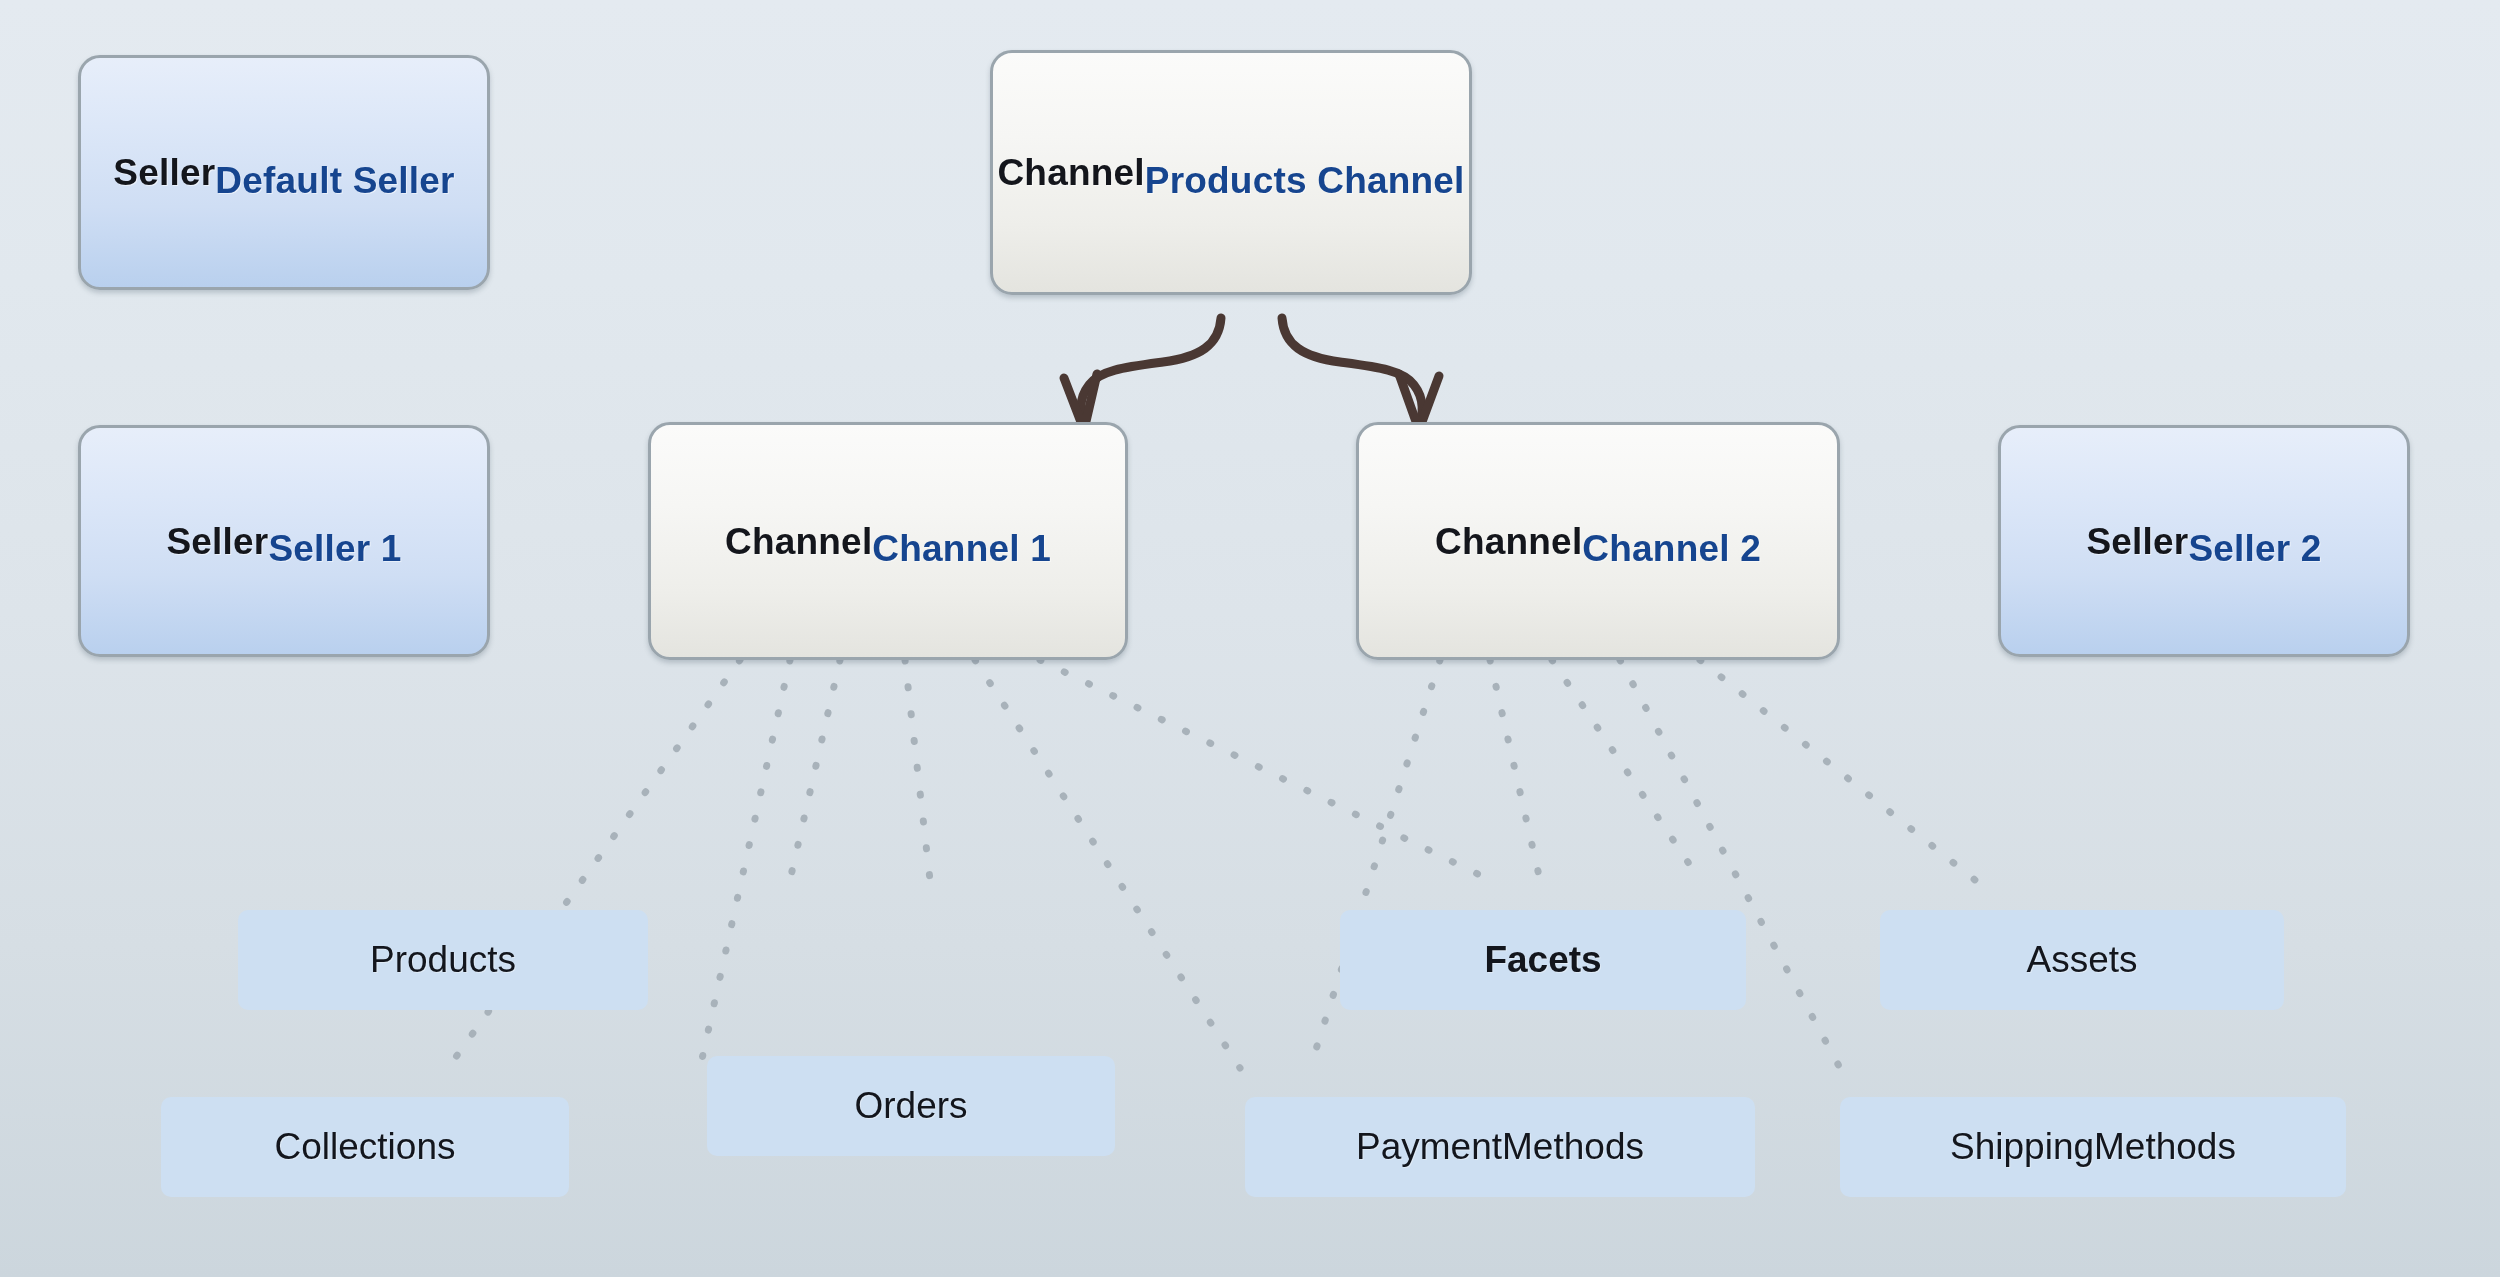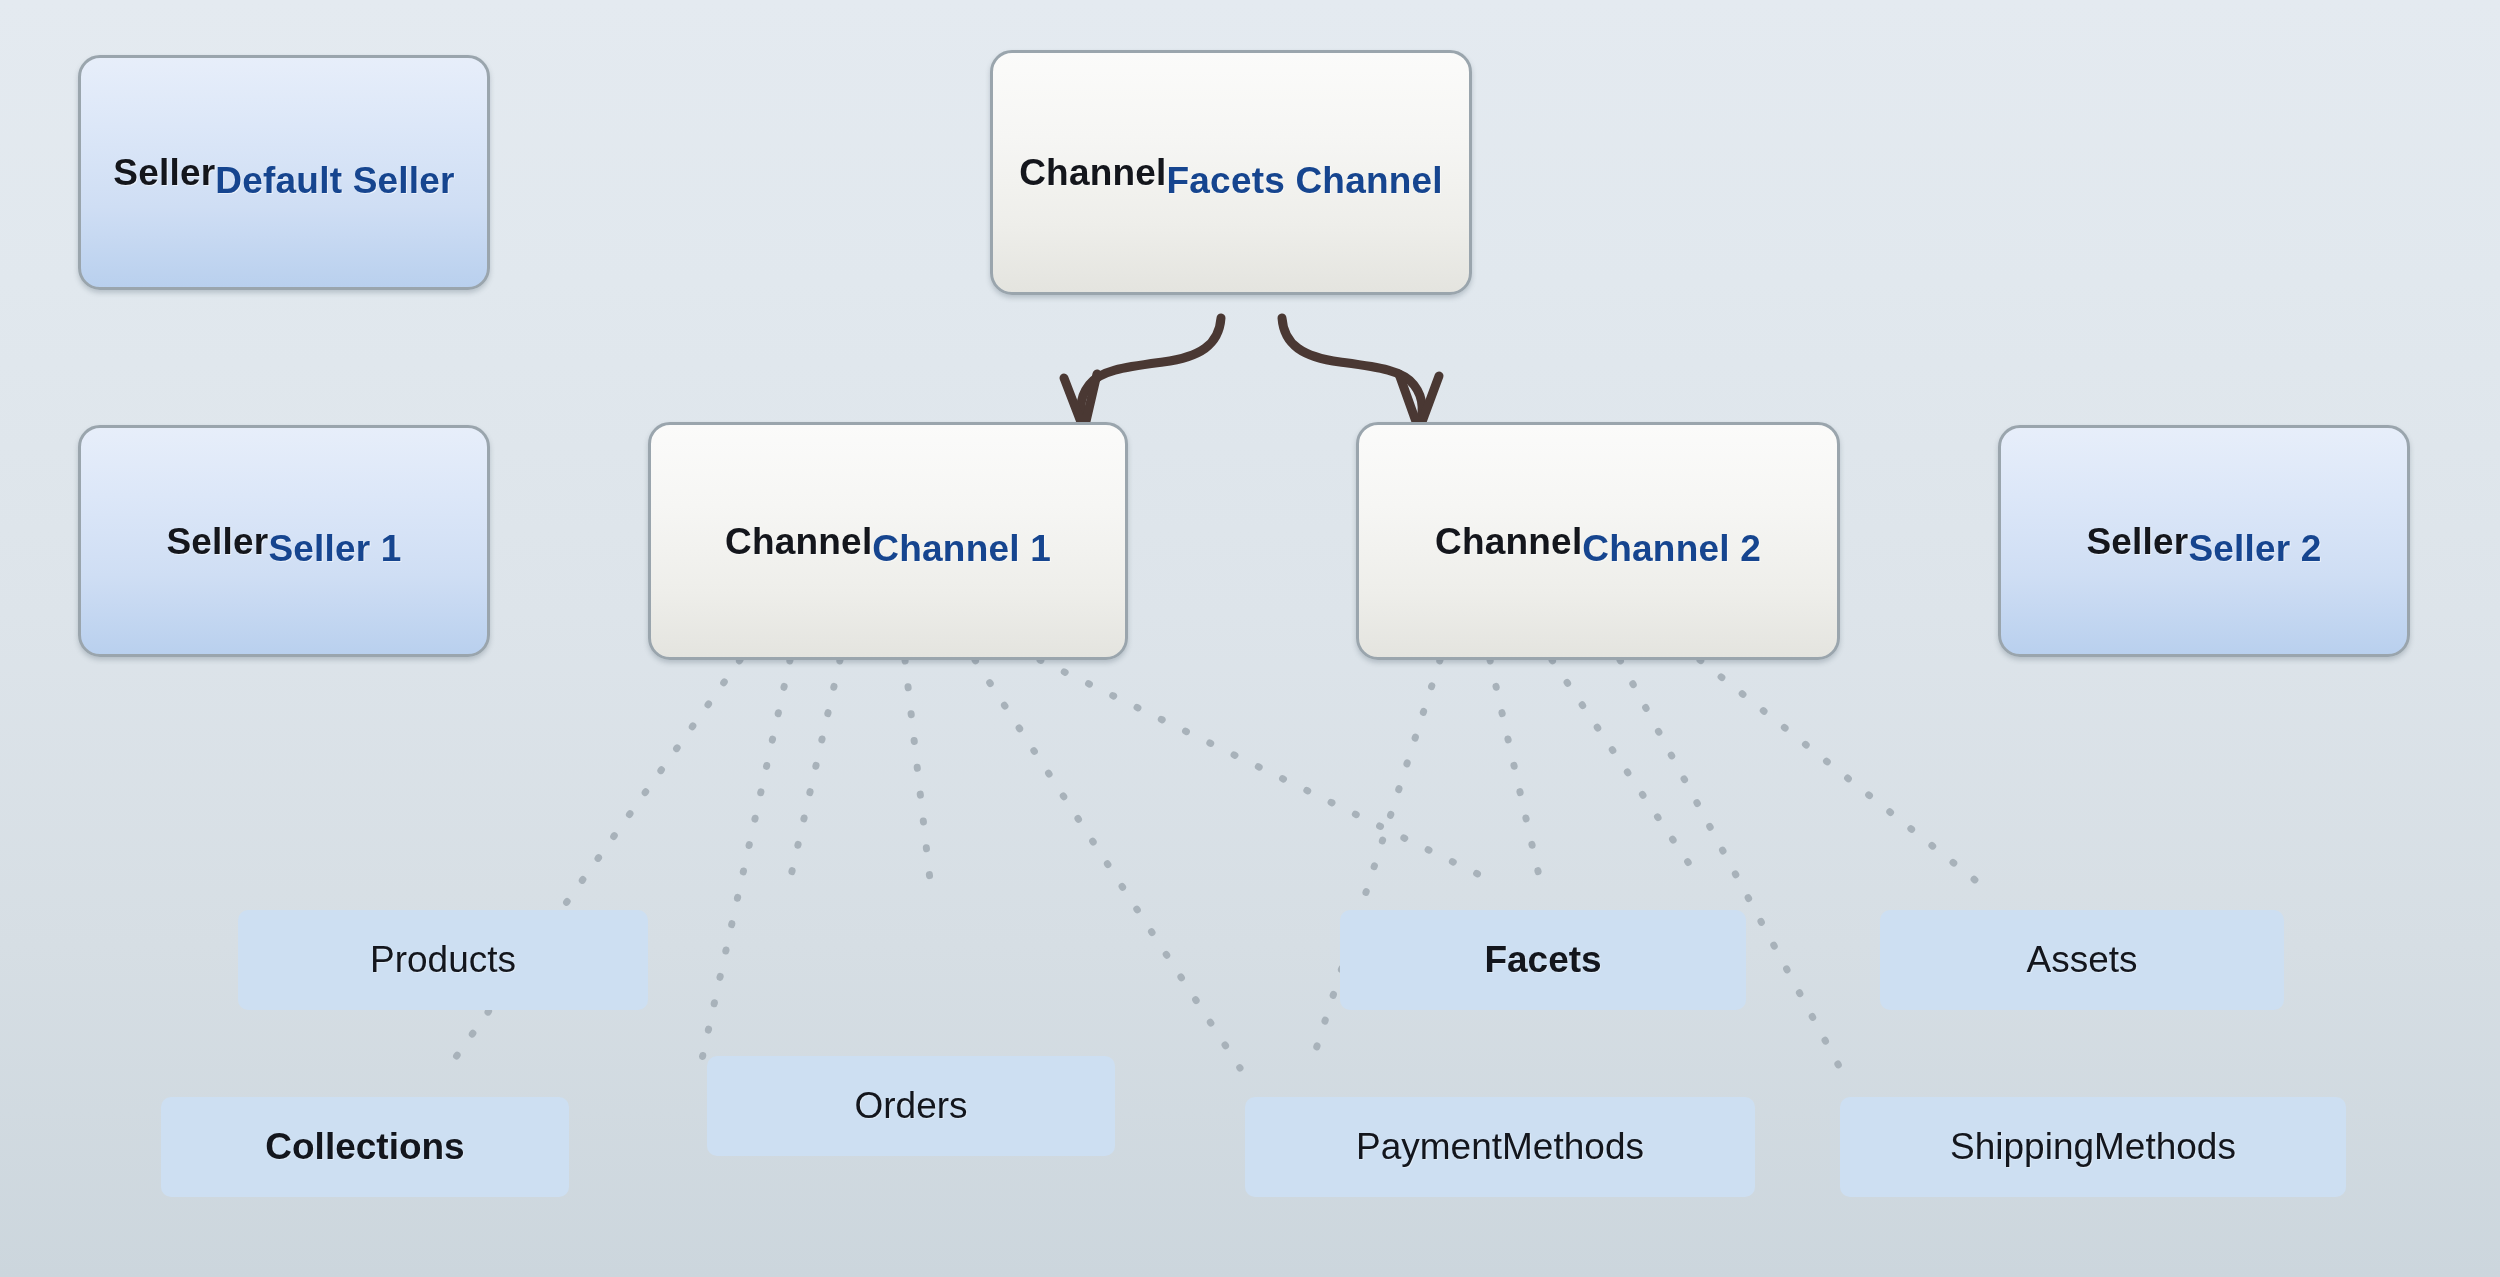--- a/index.html
+++ b/index.html
@@ -139,21 +139,21 @@
 
   <div class="entity seller" style="left:78px; top:55px; width:412px; height:235px;">
     <div class="type">Seller</div>
     <div class="gap"></div>
     <div class="name">Default Seller</div>
   </div>
 
   <div class="entity channel" style="left:990px; top:50px; width:482px; height:245px;">
     <div class="type">Channel</div>
     <div class="gap"></div>
-    <div class="name">Facets Channel</div>
+    <div class="name">Products Channel</div>
   </div>
 
   <div class="entity seller" style="left:78px; top:425px; width:412px; height:232px;">
     <div class="type">Seller</div>
     <div class="gap"></div>
     <div class="name">Seller 1</div>
   </div>
 
   <div class="entity channel" style="left:648px; top:422px; width:480px; height:238px;">
     <div class="type">Channel</div>
@@ -173,21 +173,21 @@
     <div class="name">Seller 2</div>
   </div>
 
   <div class="chip" style="left:238px; top:910px; width:410px; height:100px;">Products</div>
 
 
   <div class="chip" style="left:1340px; top:910px; width:406px; height:100px;font-weight:bold;">Facets</div>
 
   <div class="chip" style="left:1880px; top:910px; width:404px; height:100px;">Assets</div>
 
-  <div class="chip" style="left:161px; top:1097px; width:408px; height:100px;font-weight:bold;">Collections</div>
+  <div class="chip" style="left:161px; top:1097px; width:408px; height:100px;">Collections</div>
 
   <div class="chip" style="left:707px; top:1056px; width:408px; height:100px;">Orders</div>
 
   <div class="chip" style="left:1245px; top:1097px; width:510px; height:100px;">PaymentMethods</div>
 
   <div class="chip" style="left:1840px; top:1097px; width:506px; height:100px;">ShippingMethods</div>
 
 </div>
 
 </body></html>

